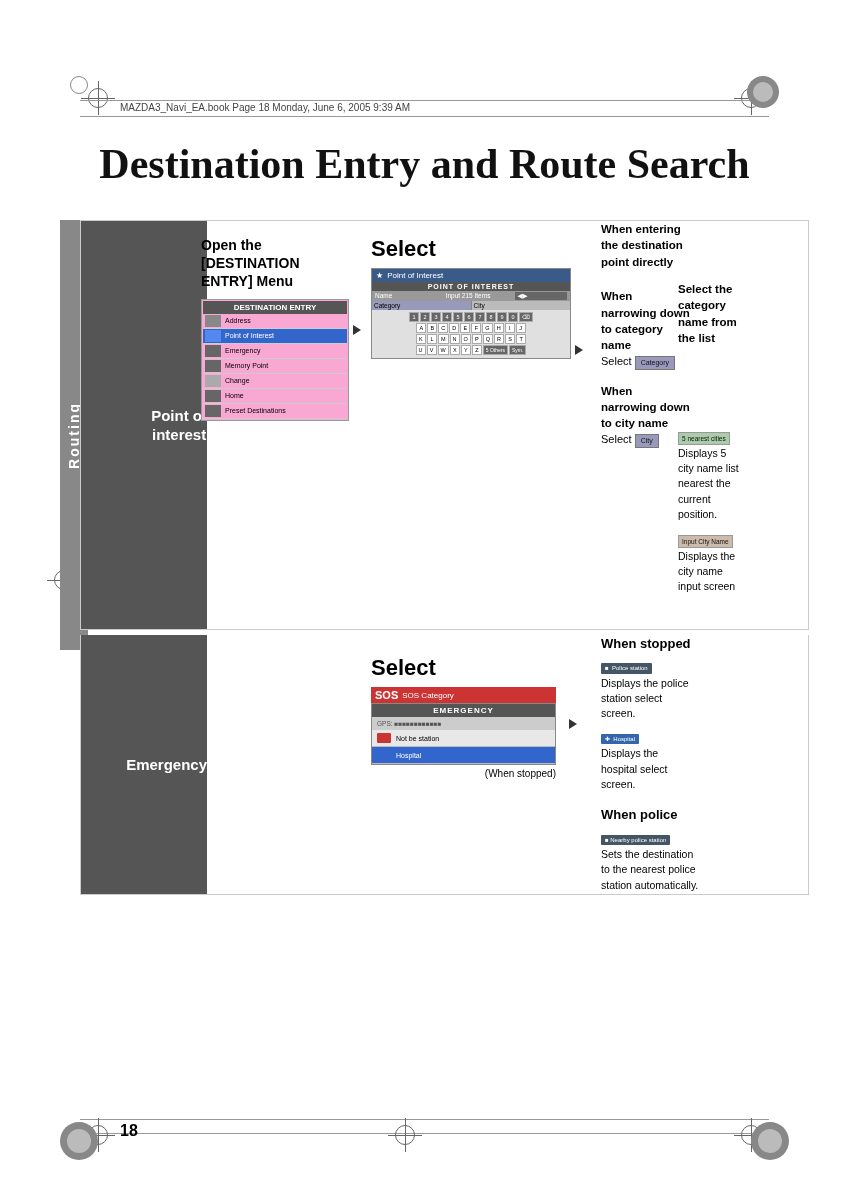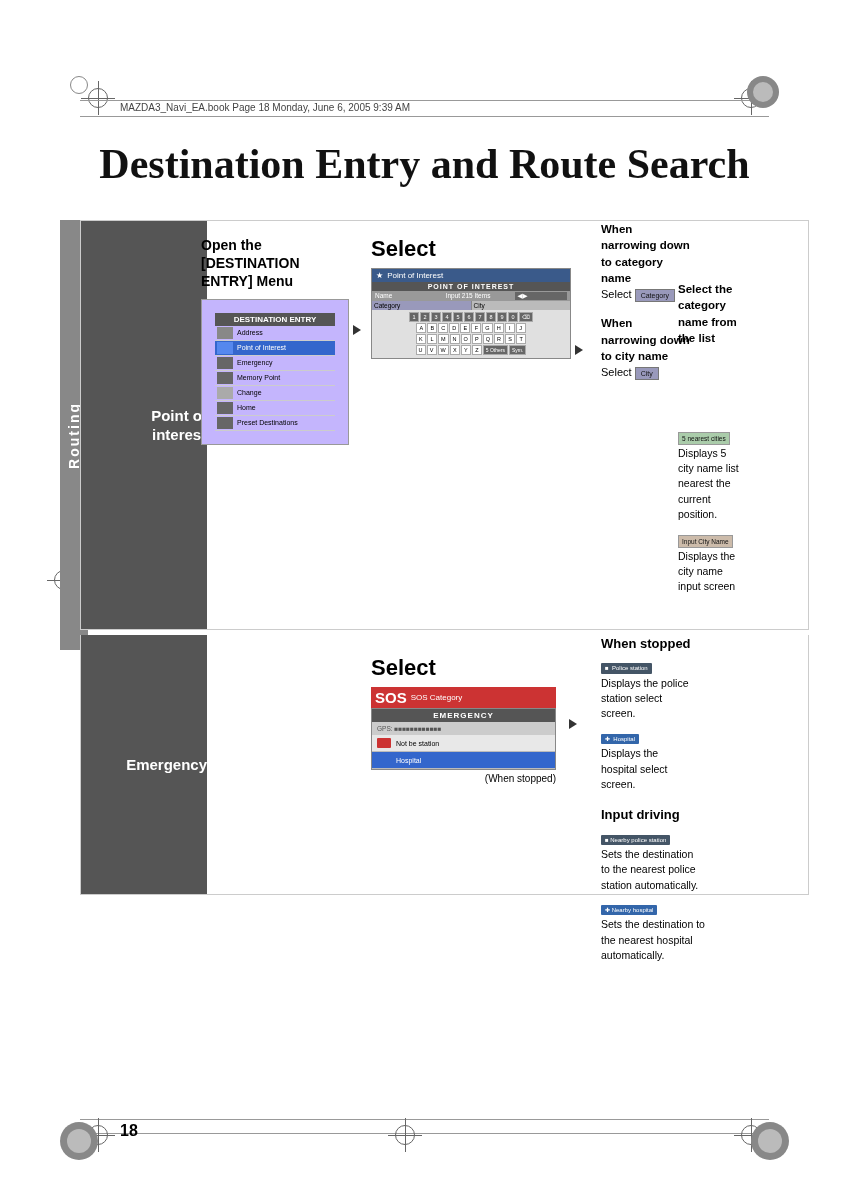--- a/index.html
+++ b/index.html
@@ -160,23 +160,23 @@
     }
     .open-menu-title {
       font-size: 14px;
       font-weight: bold;
       line-height: 1.3;
       margin-bottom: 8px;
     }
 
     
     .dest-entry-screen {
-      background: #c4b5fd;
+      background: #f9a8d4;
       border: 1px solid #999;
-      padding: 13px;
+      padding: 1px;
       width: 148px;
     }
     .dest-entry-header {
       background: #555;
       color: white;
       font-size: 8px;
       text-align: center;
       padding: 2px;
       font-weight: bold;
     }
@@ -561,20 +561,23 @@
         </div>
       </div>
     </div>
 
     <div style="position:absolute; left:494px; top:120px;">
       <div class="arrow-right"></div>
     </div>
 
     <div class="when-col">
 
+      <div class="callout-item" style="margin-bottom:18px;">
+        <strong>When entering<br>the destination<br>point directly</strong>
+      </div>
 
       <div class="callout-item" style="margin-bottom:12px;">
         <strong>When<br>narrowing down<br>to category<br>name</strong><br>
         <span style="font-size:11px;">Select </span>
         <span class="label-btn">Category</span>
       </div>
 
       <div class="callout-item">
         <strong>When<br>narrowing down<br>to city name</strong><br>
         <span style="font-size:11px;">Select </span>
@@ -607,21 +610,21 @@
   <div class="section-emergency">
 
     <div class="label-col" style="background:#555;">
       <div class="label-text">Emergency</div>
     </div>
 
     <div class="select-col-emg">
       <div class="select-label">Select</div>
 
       <div class="poi-screen-header" style="background:#cc3333; width:185px;">
-        <span style="font-size:15px; font-weight:bold;">SOS</span>
+        <span style="font-size:11px; font-weight:bold;">SOS</span>
         <span>SOS Category</span>
       </div>
 
       <div class="emg-screen">
         <div class="emg-title">EMERGENCY</div>
         <div style="background:#ccc; padding:3px 5px; font-size:6.5px; color:#555;">
           <span>GPS: ■■■■■■■■■■■■</span>
         </div>
         <div class="emg-row">
           <div class="emg-icon"></div>
@@ -649,32 +652,28 @@
         <div class="mini-btn police">■ &nbsp;Police station</div><br>
         <span style="font-size:10.5px;">Displays the police<br>station select<br>screen.</span>
       </div>
 
       <div class="callout-item" style="margin-bottom:14px;">
         <div class="mini-btn hospital2">✚ &nbsp;Hospital</div><br>
         <span style="font-size:10.5px;">Displays the<br>hospital select<br>screen.</span>
       </div>
 
       <div class="callout-item" style="margin-bottom:6px;">
-        <strong style="font-size:13px;">Input driving</strong>
+        <strong style="font-size:13px;">When police</strong>
       </div>
 
       <div class="callout-item" style="margin-bottom:8px;">
         <div class="mini-btn police" style="font-size:6px;">■ Nearby police station</div><br>
         <span style="font-size:10.5px;">Sets the destination<br>to the nearest police<br>station automatically.</span>
       </div>
 
-      <div class="callout-item">
-        <div class="mini-btn hospital2" style="font-size:6px;">✚ Nearby hospital</div><br>
-        <span style="font-size:10.5px;">Sets the destination to<br>the nearest hospital<br>automatically.</span>
-      </div>
 
     </div>
 
   </div>
 
 </div>
 
 <div class="bottom-line"></div>
 <div class="bottom-line2"></div>
 

